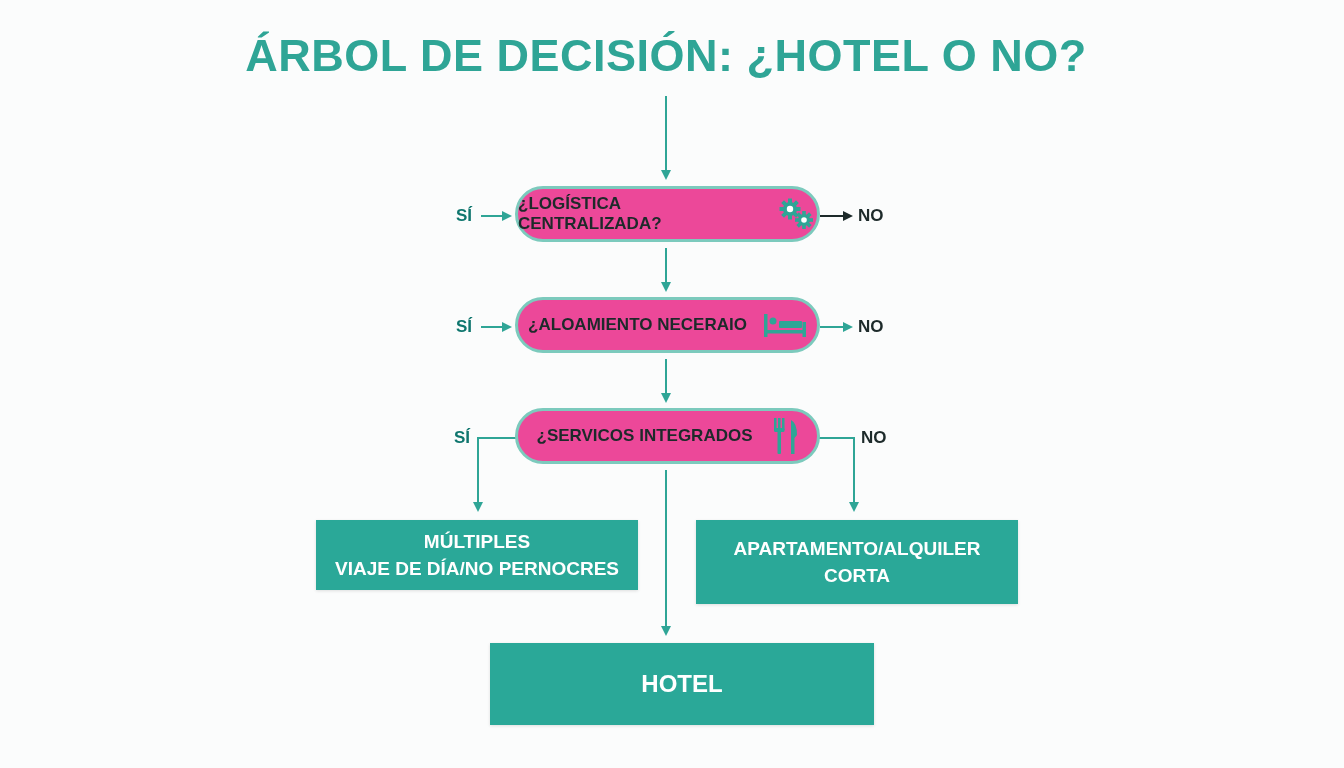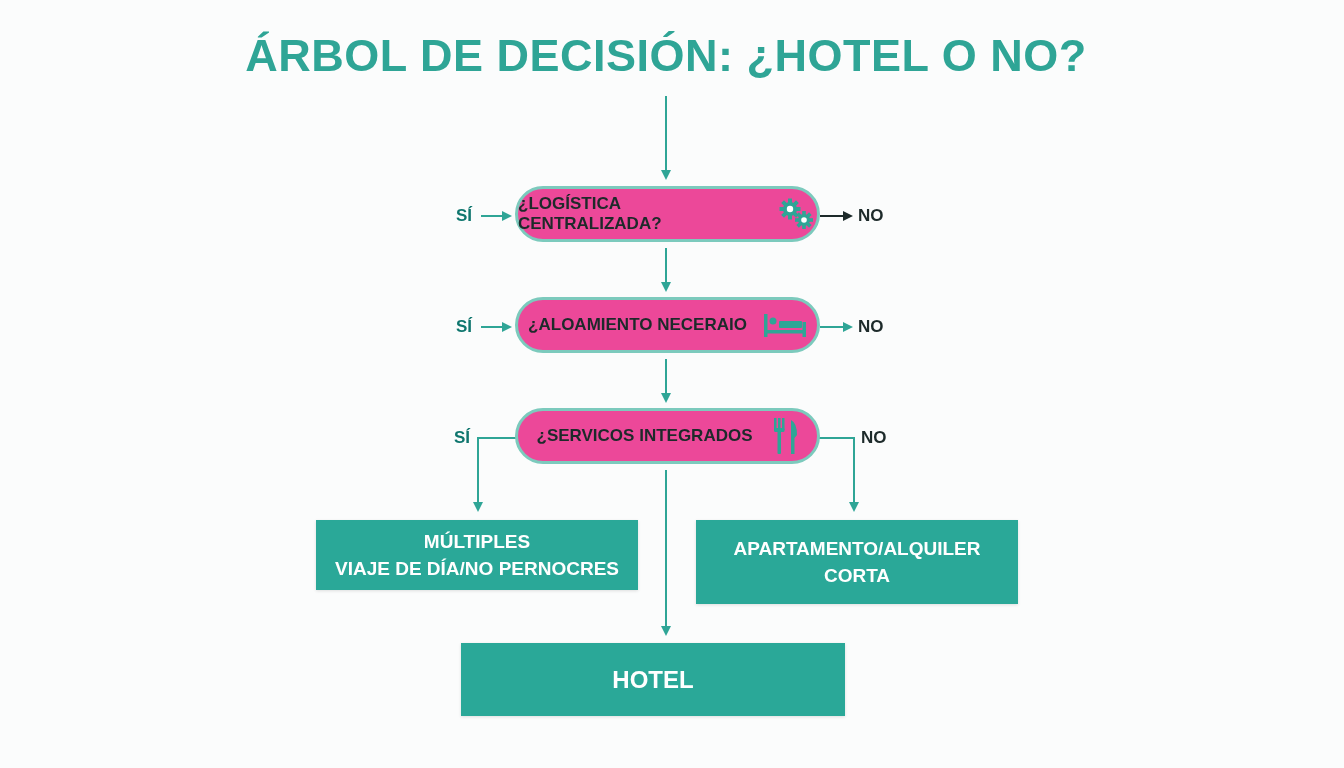--- a/index.html
+++ b/index.html
@@ -141,15 +141,15 @@
 <div class="box small" style="left:316px; top:520px; width:322px; height:70px;">
   <span>MÚLTIPLES</span>
   <span>VIAJE DE DÍA/NO PERNOCRES</span>
 </div>
 
 <div class="box small" style="left:696px; top:520px; width:322px; height:84px;">
   <span>APARTAMENTO/ALQUILER</span>
   <span>CORTA</span>
 </div>
 
-<div class="box big" style="left:461px; top:643px; width:384px; height:73px;">
+<div class="box big" style="left:490px; top:643px; width:384px; height:82px;">
   <span>HOTEL</span>
 </div>
 
 </body></html>

